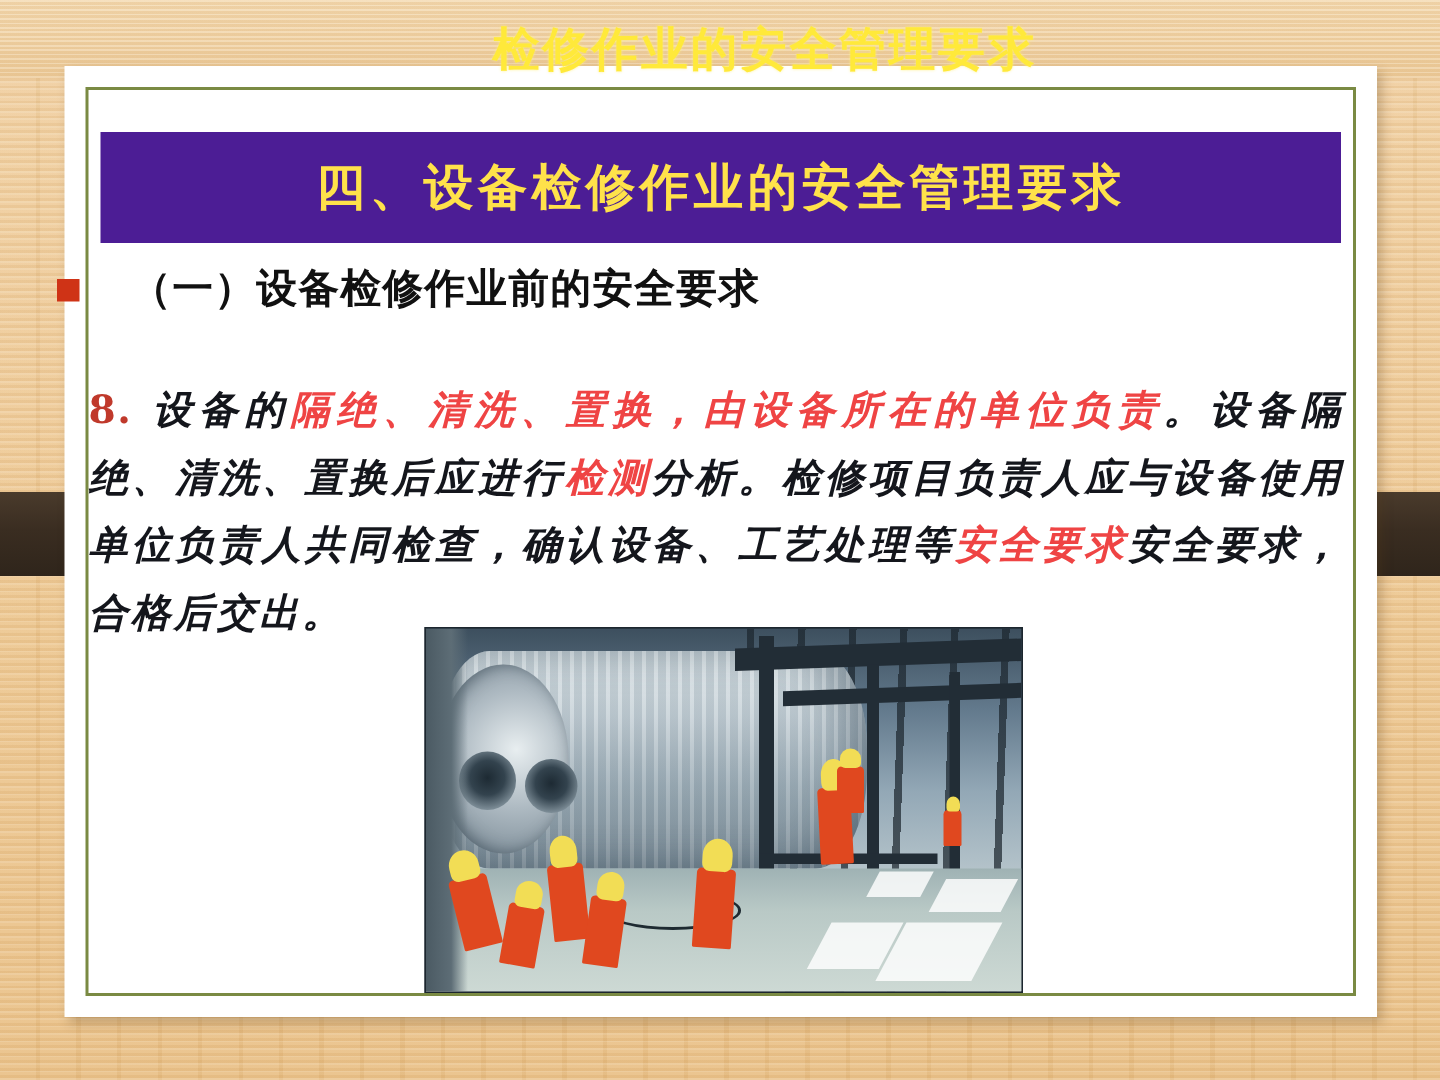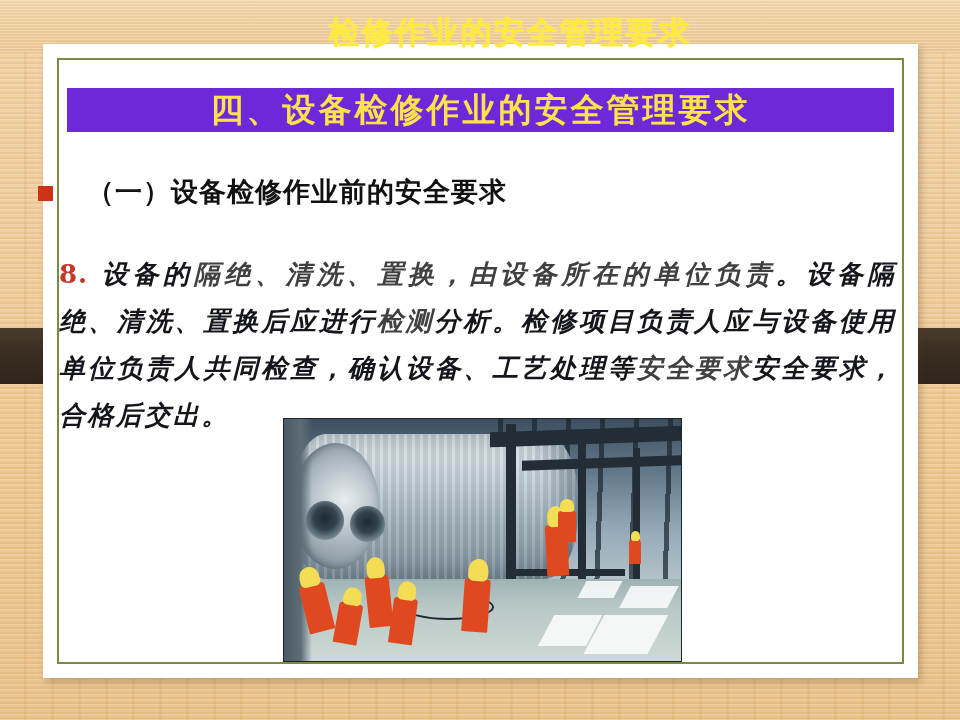--- a/index.html
+++ b/index.html
@@ -71,22 +71,22 @@
     letter-spacing: 2px;
     color: #ffe93a;
     text-shadow: 0 0 2px rgba(255,240,120,0.9);
     z-index: 40;
     white-space: nowrap;
     padding-left: 46px;
   }
 
   
   .header-bar {
-    position: absolute; left: 24px; top: 44px; right: 24px; height: 44px;
-    background: #6d28d9;
+    position: absolute; left: 24px; top: 44px; right: 24px; height: 74px;
+    background: #4c1d95;
     display: flex; align-items: center; justify-content: center;
   }
   .header-bar .htext {
     font-family: "DejaVu Sans", sans-serif;
     font-weight: bold;
     font-size: 33px;
     color: #ffe24a;
     letter-spacing: 3px;
     white-space: nowrap;
   }
@@ -115,21 +115,21 @@
     font-family: "DejaVu Serif", "Liberation Serif", serif;
     font-size: 26px;
     line-height: 45px;
     color: #14161c;
     letter-spacing: 2.5px;
     font-style: italic;
     font-weight: bold;
     text-align: justify;
   }
   .num { color: #c0392b; font-weight: bold; font-style: normal; letter-spacing: 1px; }
-  .blue { color: #404040; font-family: Liberation Mono, monospace; }
+  .blue { color: #ef4444; }
 
   
   .photo {
     position: absolute; left: 240px; top: 374px; width: 397px; height: 242px;
     overflow: hidden;
     background: #22303a;
     border: 1px solid #1c262e;
   }
   .ph-sky {
     position: absolute; left: 0; top: 0; width: 100%; height: 100%;

